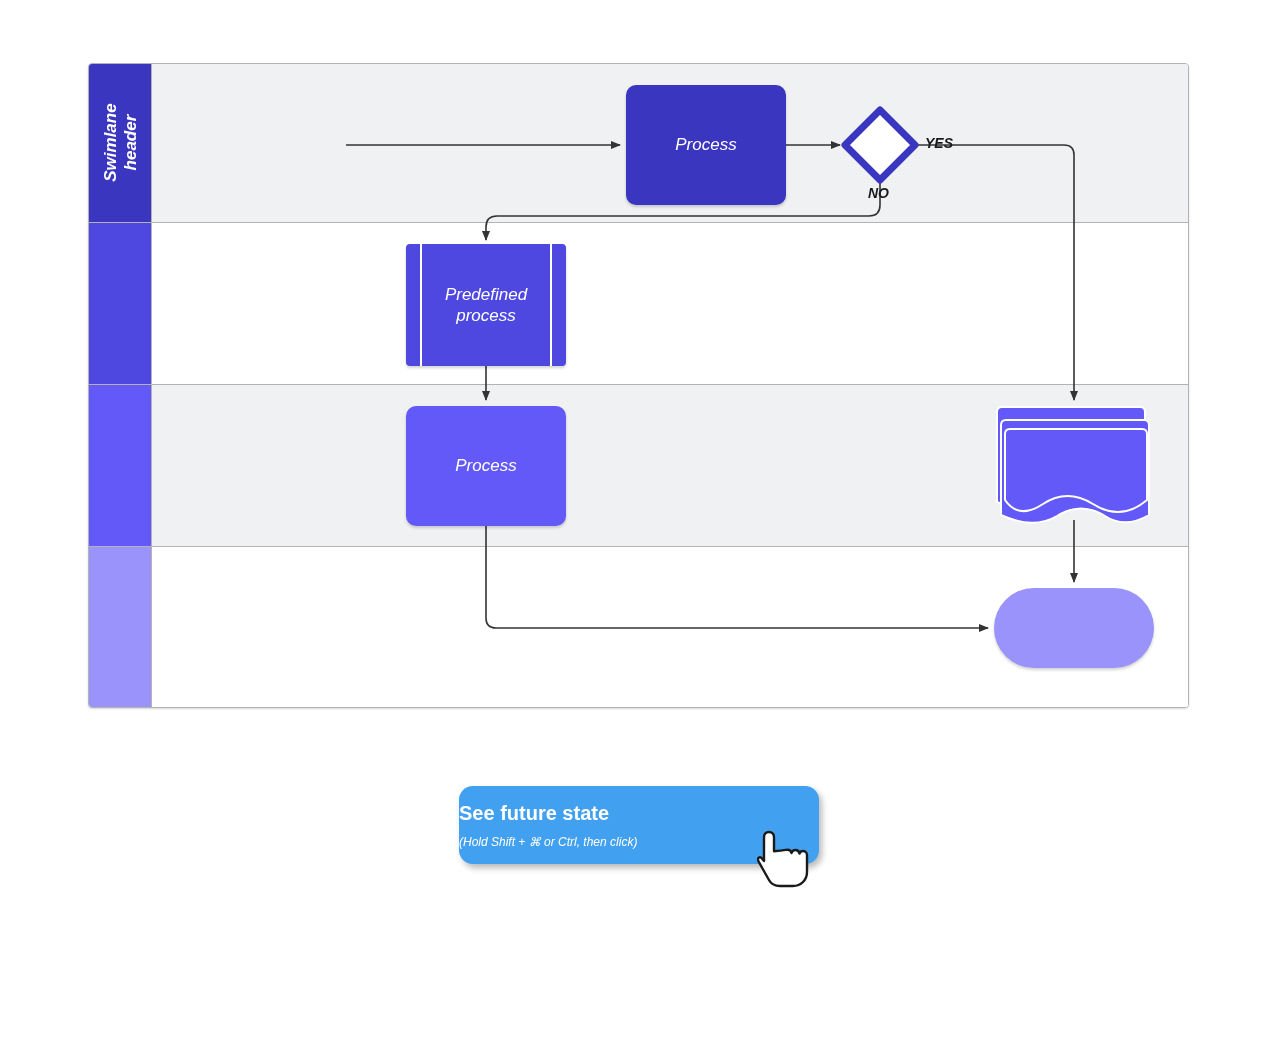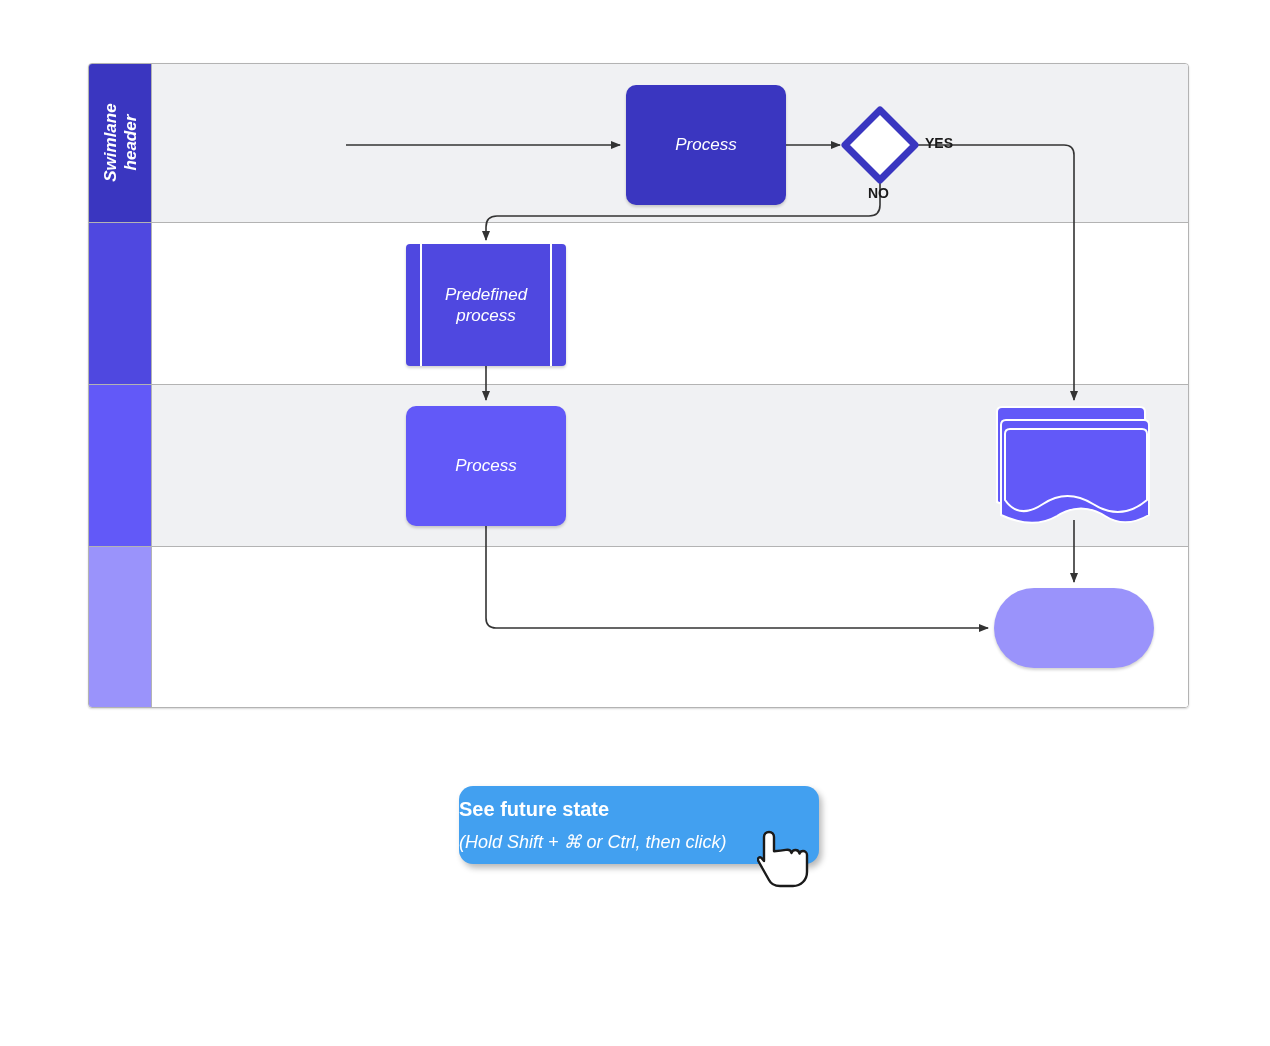--- a/index.html
+++ b/index.html
@@ -130,21 +130,21 @@
     align-items: flex-start;
     justify-content: center;
     color: #ffffff;
     cursor: pointer;
   }
   .future-btn-title {
     font-size: 20px;
     font-weight: bold;
   }
   .future-btn-sub {
-    font-size: 18px;
+    font-size: 12px;
     font-style: italic;
     margin-top: 10px;
   }
   .cursor-hand {
     position: absolute;
     left: 757px;
     top: 828px;
     width: 60px;
     height: 62px;
     pointer-events: none;
@@ -198,22 +198,22 @@
 
     <path d="M880,181 L880,205 Q880,216 869,216 L497,216 Q486,216 486,227 L486,240" fill="none" stroke="#333333" stroke-width="1.6" marker-end="url(#arrow)"></path>
 
     <path d="M486,366 L486,400" fill="none" stroke="#333333" stroke-width="1.6" marker-end="url(#arrow)"></path>
 
     <path d="M486,526 L486,618 Q486,628 496,628 L988,628" fill="none" stroke="#333333" stroke-width="1.6" marker-end="url(#arrow)"></path>
 
     <path d="M1074,520 L1074,582" fill="none" stroke="#333333" stroke-width="1.6" marker-end="url(#arrow)"></path>
   </svg>
 
-  <div class="edge-label" style="left:925px; top:135px;">YES</div>
-  <div class="edge-label" style="left:868px; top:185px;">NO</div>
+  <div class="edge-label" style="left:925px; top:135px;font-style:italic;">YES</div>
+  <div class="edge-label" style="left:868px; top:185px;font-style:italic;">NO</div>
 
 
   <div class="shape process" style="left:626px; top:85px; width:160px; height:120px; background:#3a36c0;">Process</div>
 
   <div class="diamond-wrap" style="left:840px; top:105px; width:80px; height:80px;">
     <svg width="80" height="80" viewBox="0 0 80 80" xmlns="http://www.w3.org/2000/svg">
       <polygon points="40,5 75,40 40,75 5,40" fill="#ffffff" stroke="#3a36c0" stroke-width="7" stroke-linejoin="round"></polygon>
     </svg>
   </div>
 

